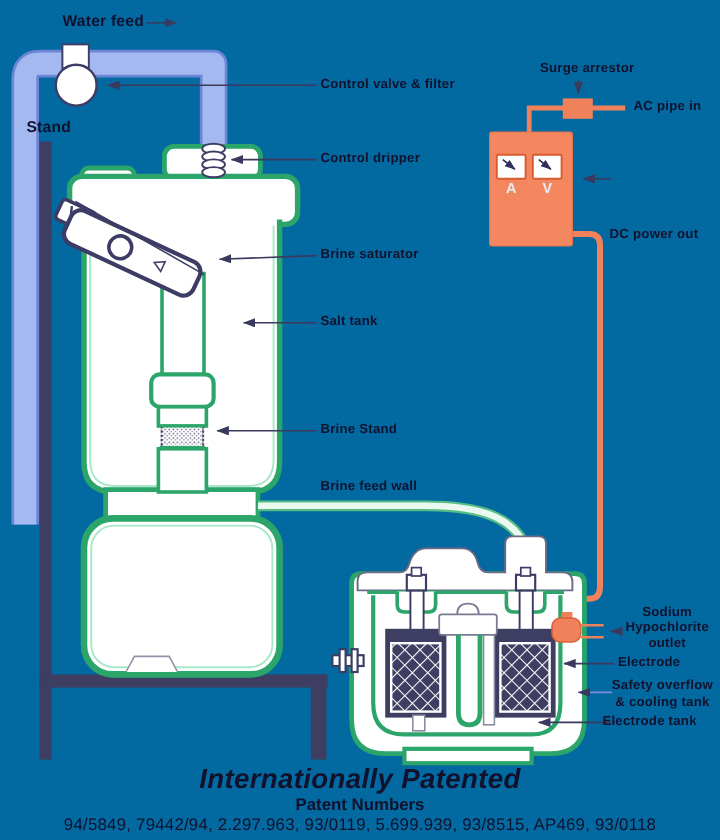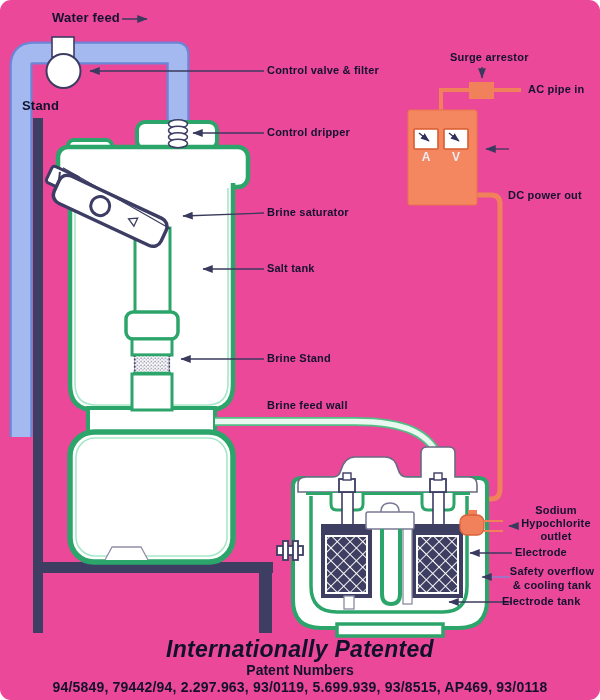--- a/index.html
+++ b/index.html
@@ -1,34 +1,34 @@
 <!DOCTYPE html>
 <html><head>
 <meta charset="utf-8">
 <style>
   html,body{margin:0;padding:0;background:#fff;}
   #stage{
-    position:relative;width:600px;height:700px;background:#ec4899;
-    font-family:"Liberation Sans","DejaVu Sans",sans-serif;overflow:hidden;border-radius:11px;
+    position:relative;width:600px;height:700px;background:#0369a1;
+    font-family:"Liberation Sans","DejaVu Sans",sans-serif;overflow:hidden;
   }
   #diagram-svg{position:absolute;left:0;top:0;}
   .lbl{
     position:absolute;font-size:11px;font-weight:bold;color:#12122e;
     letter-spacing:.2px;white-space:nowrap;line-height:13px;
   }
   .lbl.big{font-size:13px;}
   .lbl.center{text-align:center;white-space:normal;}
   .meter-letter{
     position:absolute;width:24px;text-align:center;font-size:12px;
     font-weight:bold;color:#ececf4;
   }
   .footer-line{position:absolute;left:0;width:600px;text-align:center;color:#11112c;}
   #footer-title{top:636px;font-size:23px;font-weight:bold;font-style:italic;letter-spacing:.3px;}
   #footer-subtitle{top:662px;font-size:14px;font-weight:bold;}
-  #footer-numbers{top:679px;font-size:14px;font-weight:bold;letter-spacing:.2px;}
+  #footer-numbers{top:679px;font-size:14px;font-weight:normal;letter-spacing:.2px;}
 </style>
 </head>
 <body>
 
 <div id="stage">
 
 <svg id="diagram-svg" width="600" height="700" viewBox="0 0 600 700">
   <defs>
     <marker id="ah" viewBox="0 0 8 6" refX="7.5" refY="3" markerWidth="8" markerHeight="6" orient="auto">
       <path d="M0 0 L8 3 L0 6 Z" fill="#3a3a5e"></path>

